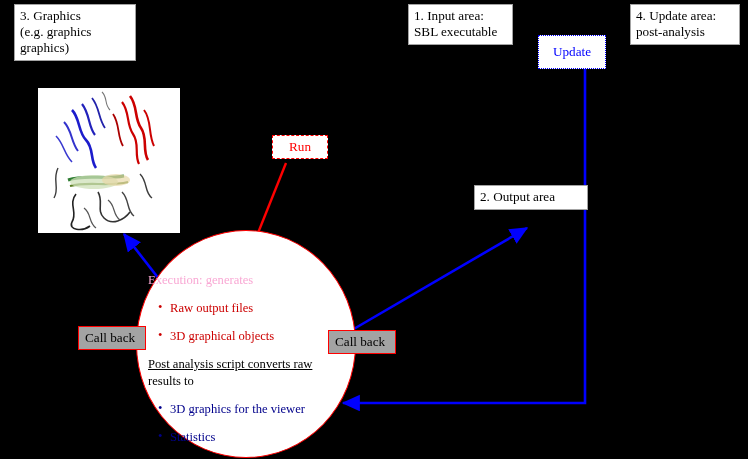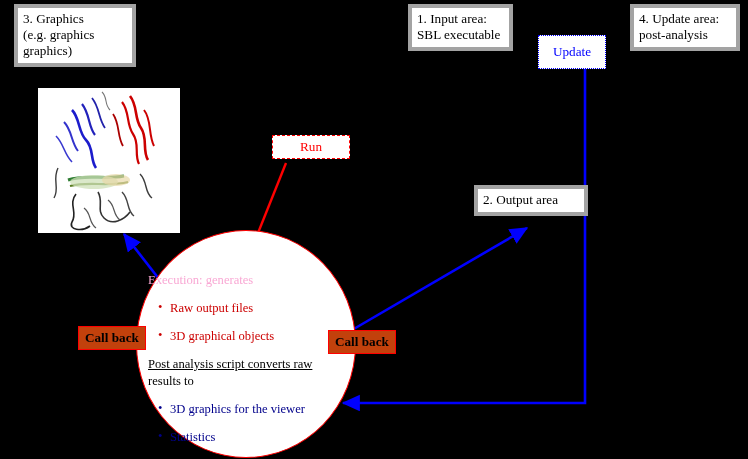--- a/index.html
+++ b/index.html
@@ -15,21 +15,21 @@
     font-family: "Liberation Serif", serif;
     overflow: hidden;
   }
   .box {
     position: absolute;
     background: #ffffff;
     box-sizing: border-box;
     line-height: 1.22;
   }
   .box-red {
-    border: 4px solid #a3a3a3;
+    border: 1px solid #a3a3a3;
     color: #000000;
   }
   .box-label {
     padding: 3px 5px 4px 5px;
     font-size: 13.2px;
   }
   .dashed-red {
     border: 1.6px dashed #ff0000;
     color: #ff0000;
     text-align: center;
@@ -41,22 +41,21 @@
     color: #0000ff;
     text-align: center;
     padding: 8px 6px;
     font-size: 13.2px;
   }
   .callback {
     border: 1px solid #ff0000;
     color: #000000;
     padding: 3px 6px;
     font-size: 13.2px;
-    background: #c2410c;
-    font-weight: bold;
+    background: #a3a3a3;
   }
   #ellipse {
     position: absolute;
     left: 136px;
     top: 230px;
     width: 220px;
     height: 228px;
     border: 1.4px solid #ff0000;
     border-radius: 50%;
     background: #ffffff;
@@ -153,21 +152,21 @@
     <div>SBL executable</div>
   </div>
 
   <div class="box box-red box-label" style="left:630px; top:4px; width:110px;">
     <div>4.  Update area:</div>
     <div>post-analysis</div>
   </div>
 
   <div class="box dotted-blue" style="left:538px; top:35px; width:68px;">Update</div>
 
-  <div class="box dashed-red" style="left:272px; top:135px; width:78px;">Run</div>
+  <div class="box dashed-red" style="left:272px; top:135px; width:56px;">Run</div>
 
   <div class="box box-red box-label" style="left:474px; top:185px; width:114px;">2.  Output area</div>
 
   <div id="molgfx">
     <svg viewBox="0 0 142 145" width="142" height="145">
       <rect x="0" y="0" width="142" height="145" fill="#ffffff"></rect>
 
       <path d="M92,8 C100,18 96,30 103,40 C110,50 104,62 110,72" stroke="#cc0000" stroke-width="2.6" fill="none"></path>
       <path d="M84,14 C92,24 88,36 95,46 C102,56 96,66 101,76" stroke="#cc0000" stroke-width="2.2" fill="none"></path>
       <path d="M106,22 C114,32 110,46 116,58" stroke="#cc0000" stroke-width="2" fill="none"></path>

